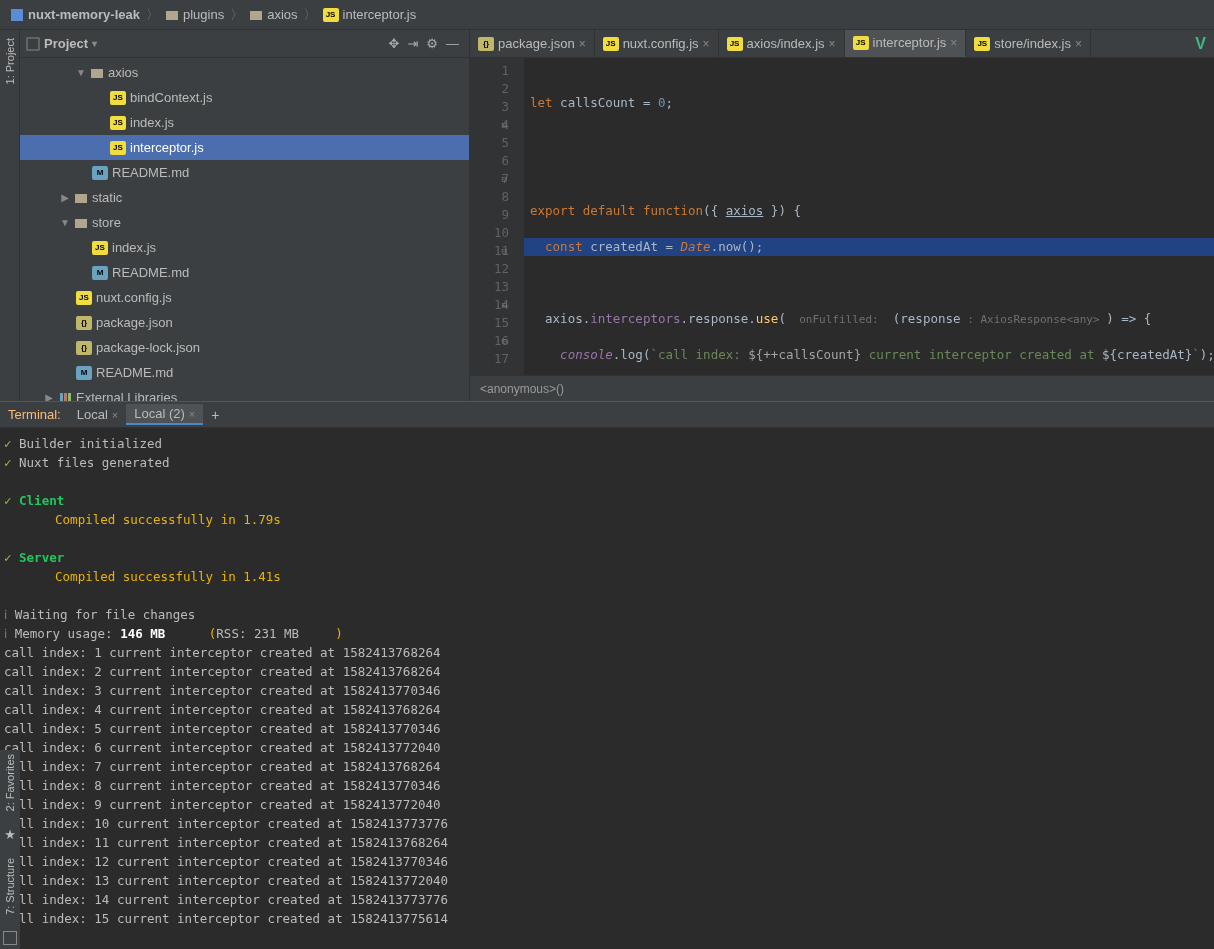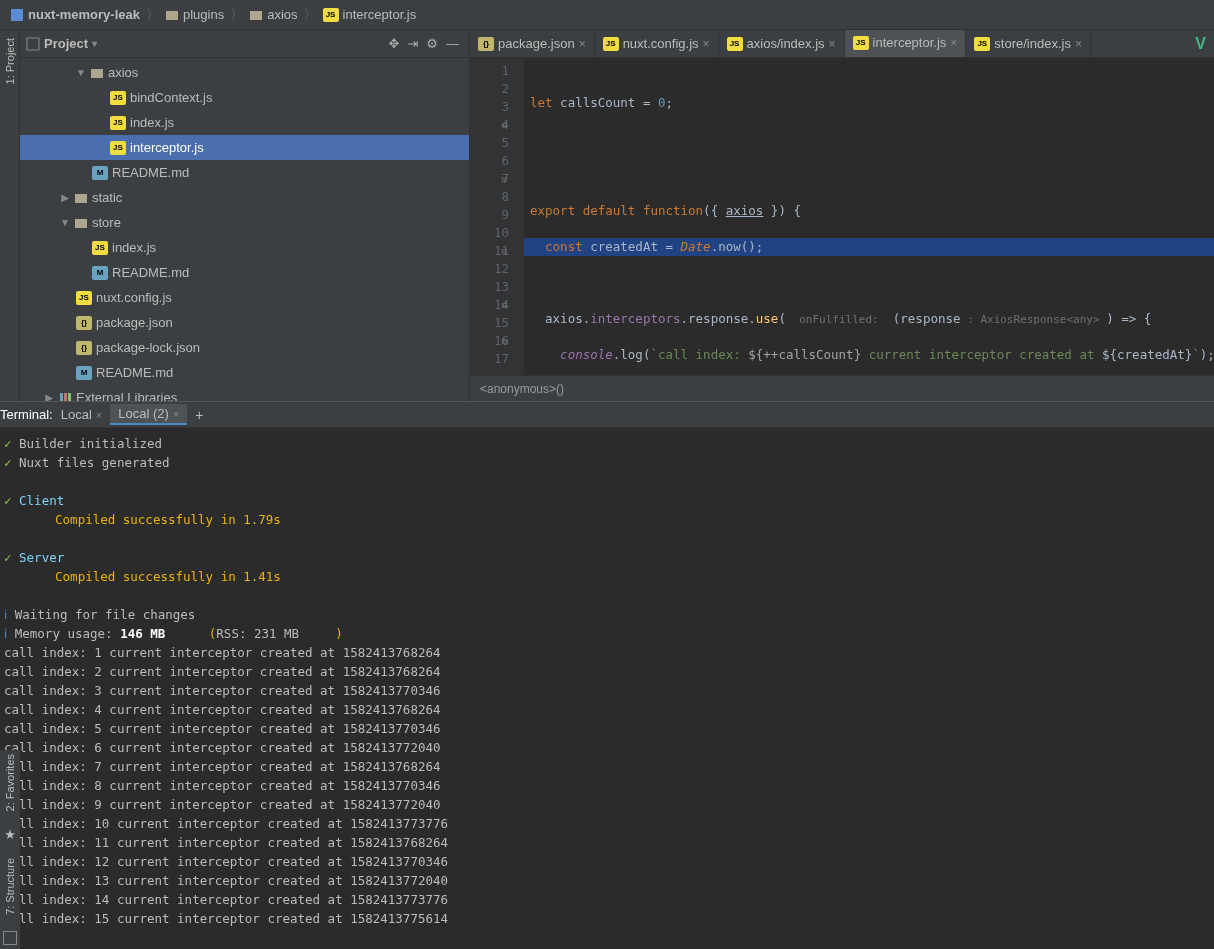--- a/index.html
+++ b/index.html
@@ -40,28 +40,28 @@
 .c-fn { color:#ffc66d; }
 .c-str { color:#6a8759; }
 .c-num { color:#6897bb; }
 .c-id { color:#9876aa; }
 .c-cls { color:#a9b7c6; font-style:italic; }
 .c-hint { color:#707070; font-size:11px; }
 .c-ul { text-decoration:underline; }
 .crumb { height:26px; background:#3c3f41; border-top:1px solid #323232; color:#999; display:flex; align-items:center; padding:0 10px; font-size:12px; }
 .term { height:548px; background:#2b2b2b; border-top:1px solid #555; display:flex; flex-direction:column; }
 .term-tabs { height:26px; background:#3c3f41; border-bottom:1px solid #323232; display:flex; align-items:center; }
-.term-tabs .lbl { padding:0 0; color:#ffffff; }
+.term-tabs .lbl { padding:0 8px; color:#fdba74; }
 .ttab { padding:2px 8px; color:#bbb; display:flex; align-items:center; gap:4px; cursor:pointer; }
 .ttab.active { border-bottom:2px solid #4a88c7; background:#4e5254; }
 .ttab .x { color:#888; font-size:11px; }
 .term-tabs .plus { padding:0 8px; color:#bbb; cursor:pointer; font-size:14px; }
 .term-body { flex:1; overflow:auto; font-family:"DejaVu Sans Mono",monospace; font-size:12.5px; line-height:19px; padding:6px 4px; color:#bbbbbb; white-space:pre; }
 .t-ok { color:#8bc34a; }
-.t-head { color:#7dd3fc; font-weight:normal; }
+.t-head { color:#22c55e; font-weight:bold; }
 .t-dim { color:#eab308;margin-left:36px; }
 .t-info { color:#4a88c7; }
 .t-strong { color:#fff; font-weight:bold; }
 .bottom-left { position:absolute; left:0; bottom:0; width:20px; background:#3c3f41; display:flex; flex-direction:column; align-items:center; gap:12px; padding-bottom:4px; }
 .bottom-left .vtab2 { writing-mode:vertical-rl; transform:rotate(180deg); font-size:11px; color:#bbb; padding:4px 0; cursor:pointer; }
 .bottom-left .corner { width:14px; height:14px; border:1px solid #888; }
 svg.ico { width:14px; height:14px; vertical-align:middle; }
 </style>
 </head>
 <body>

